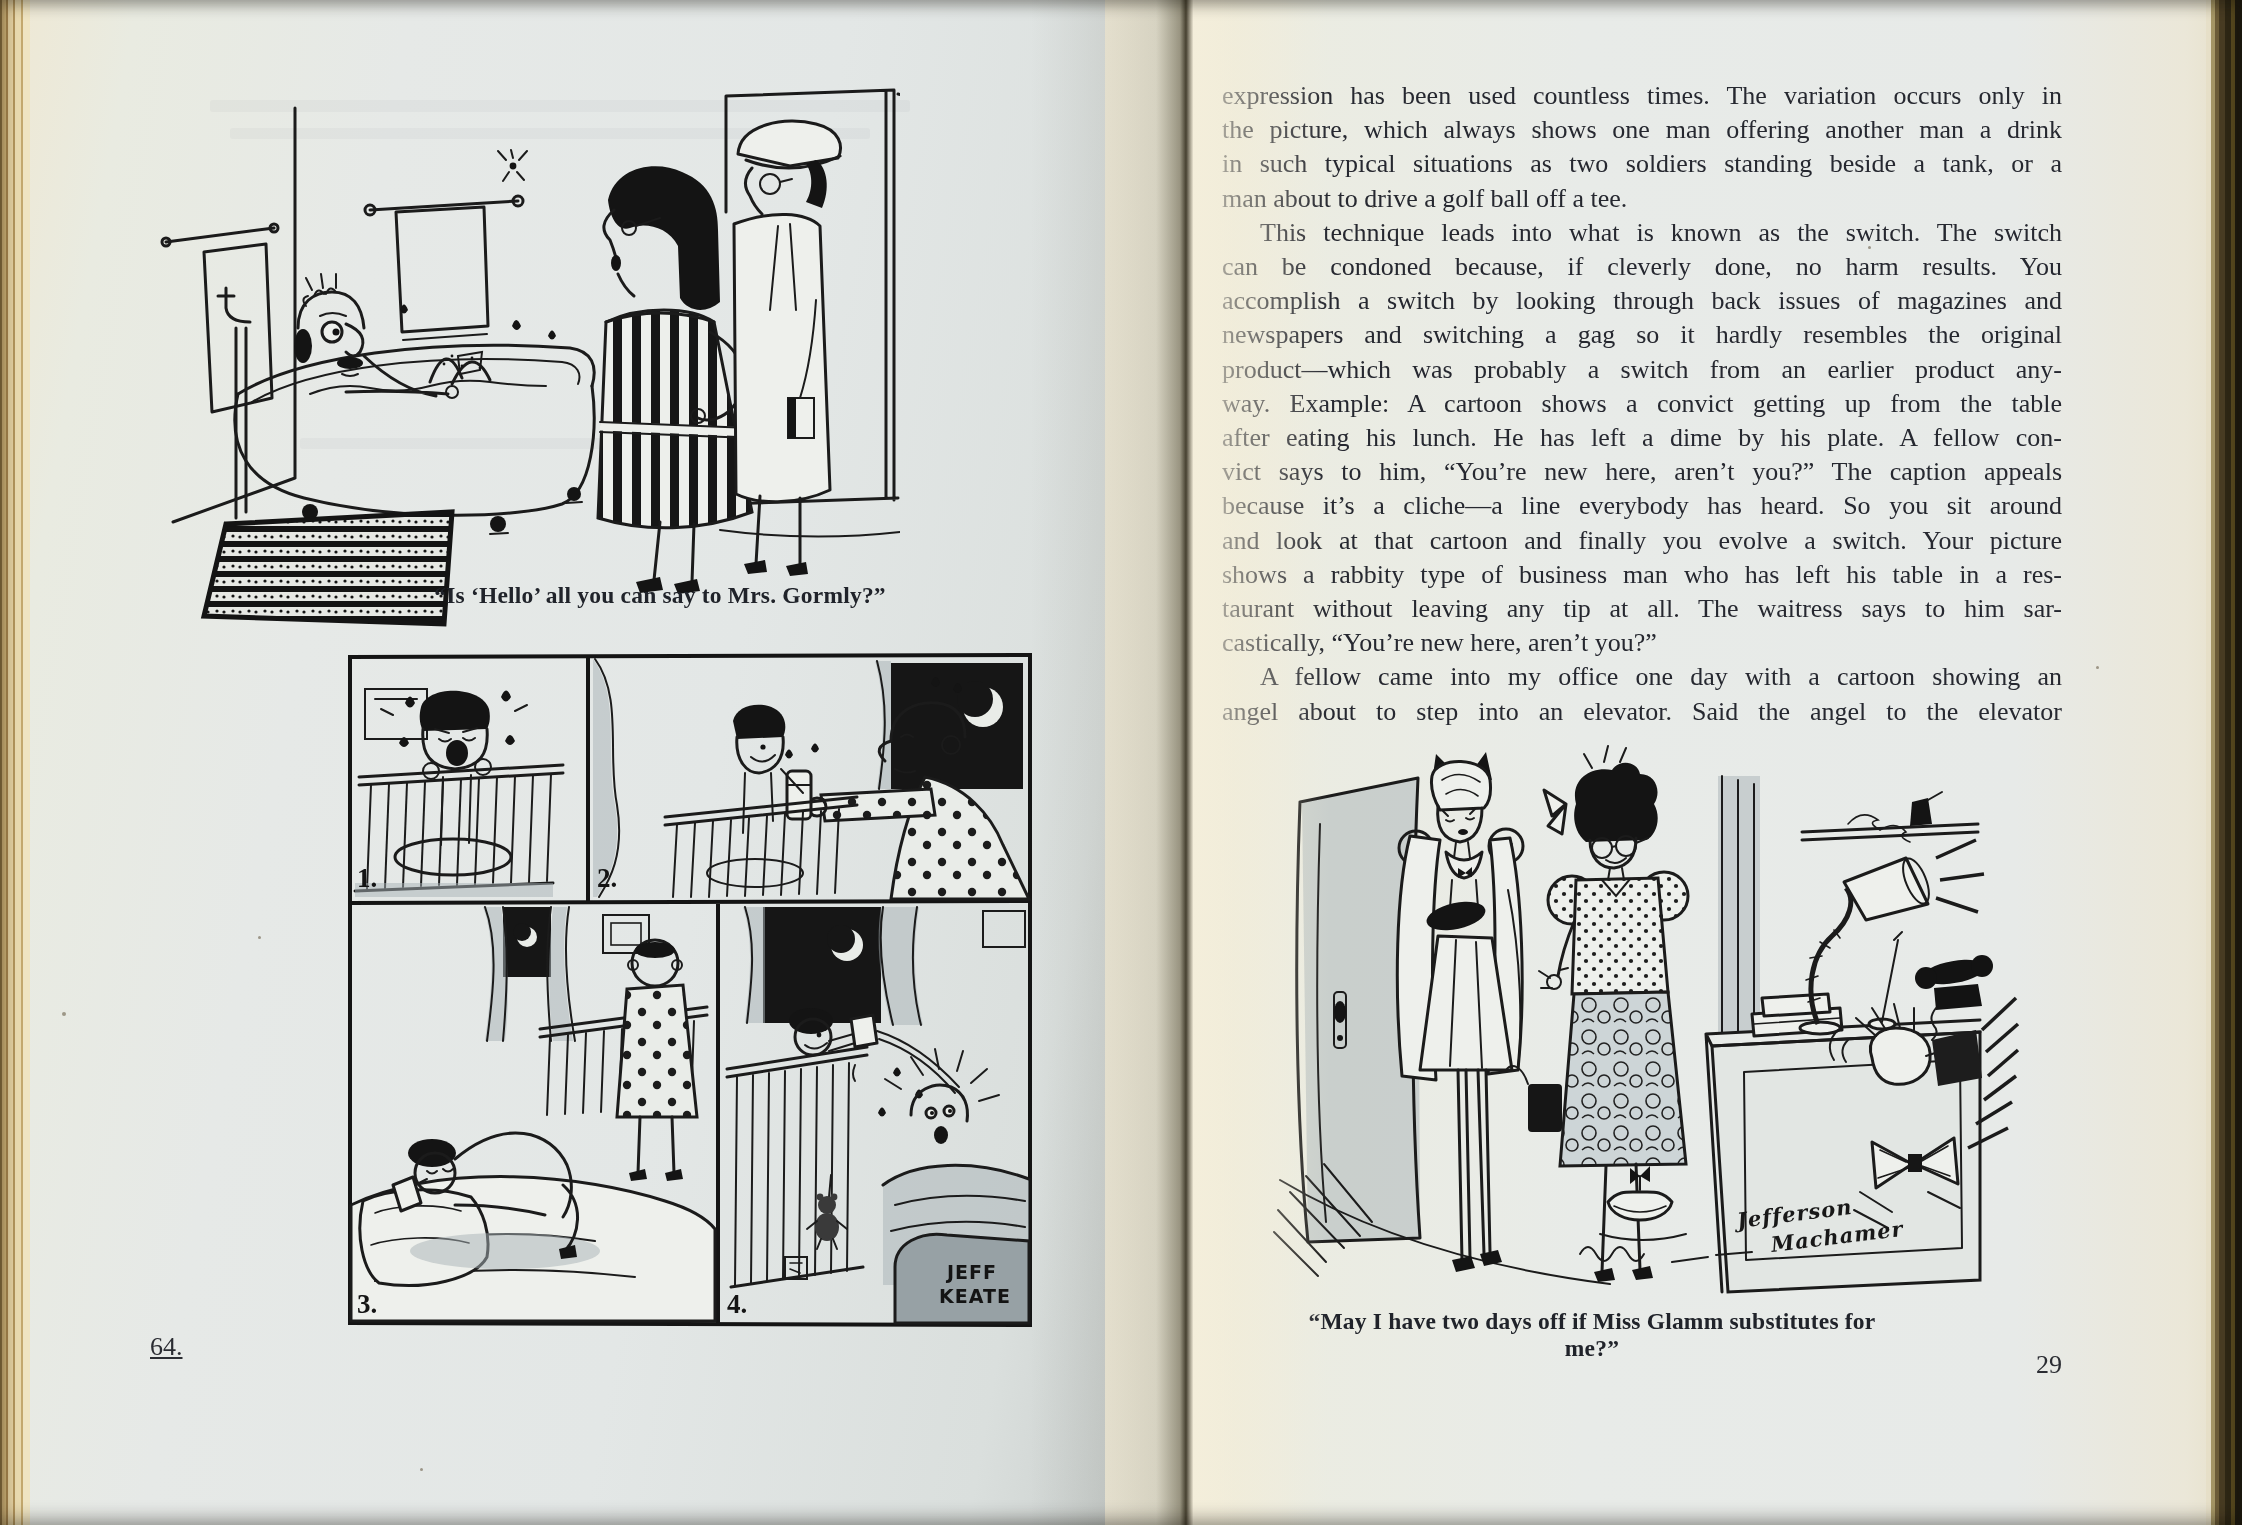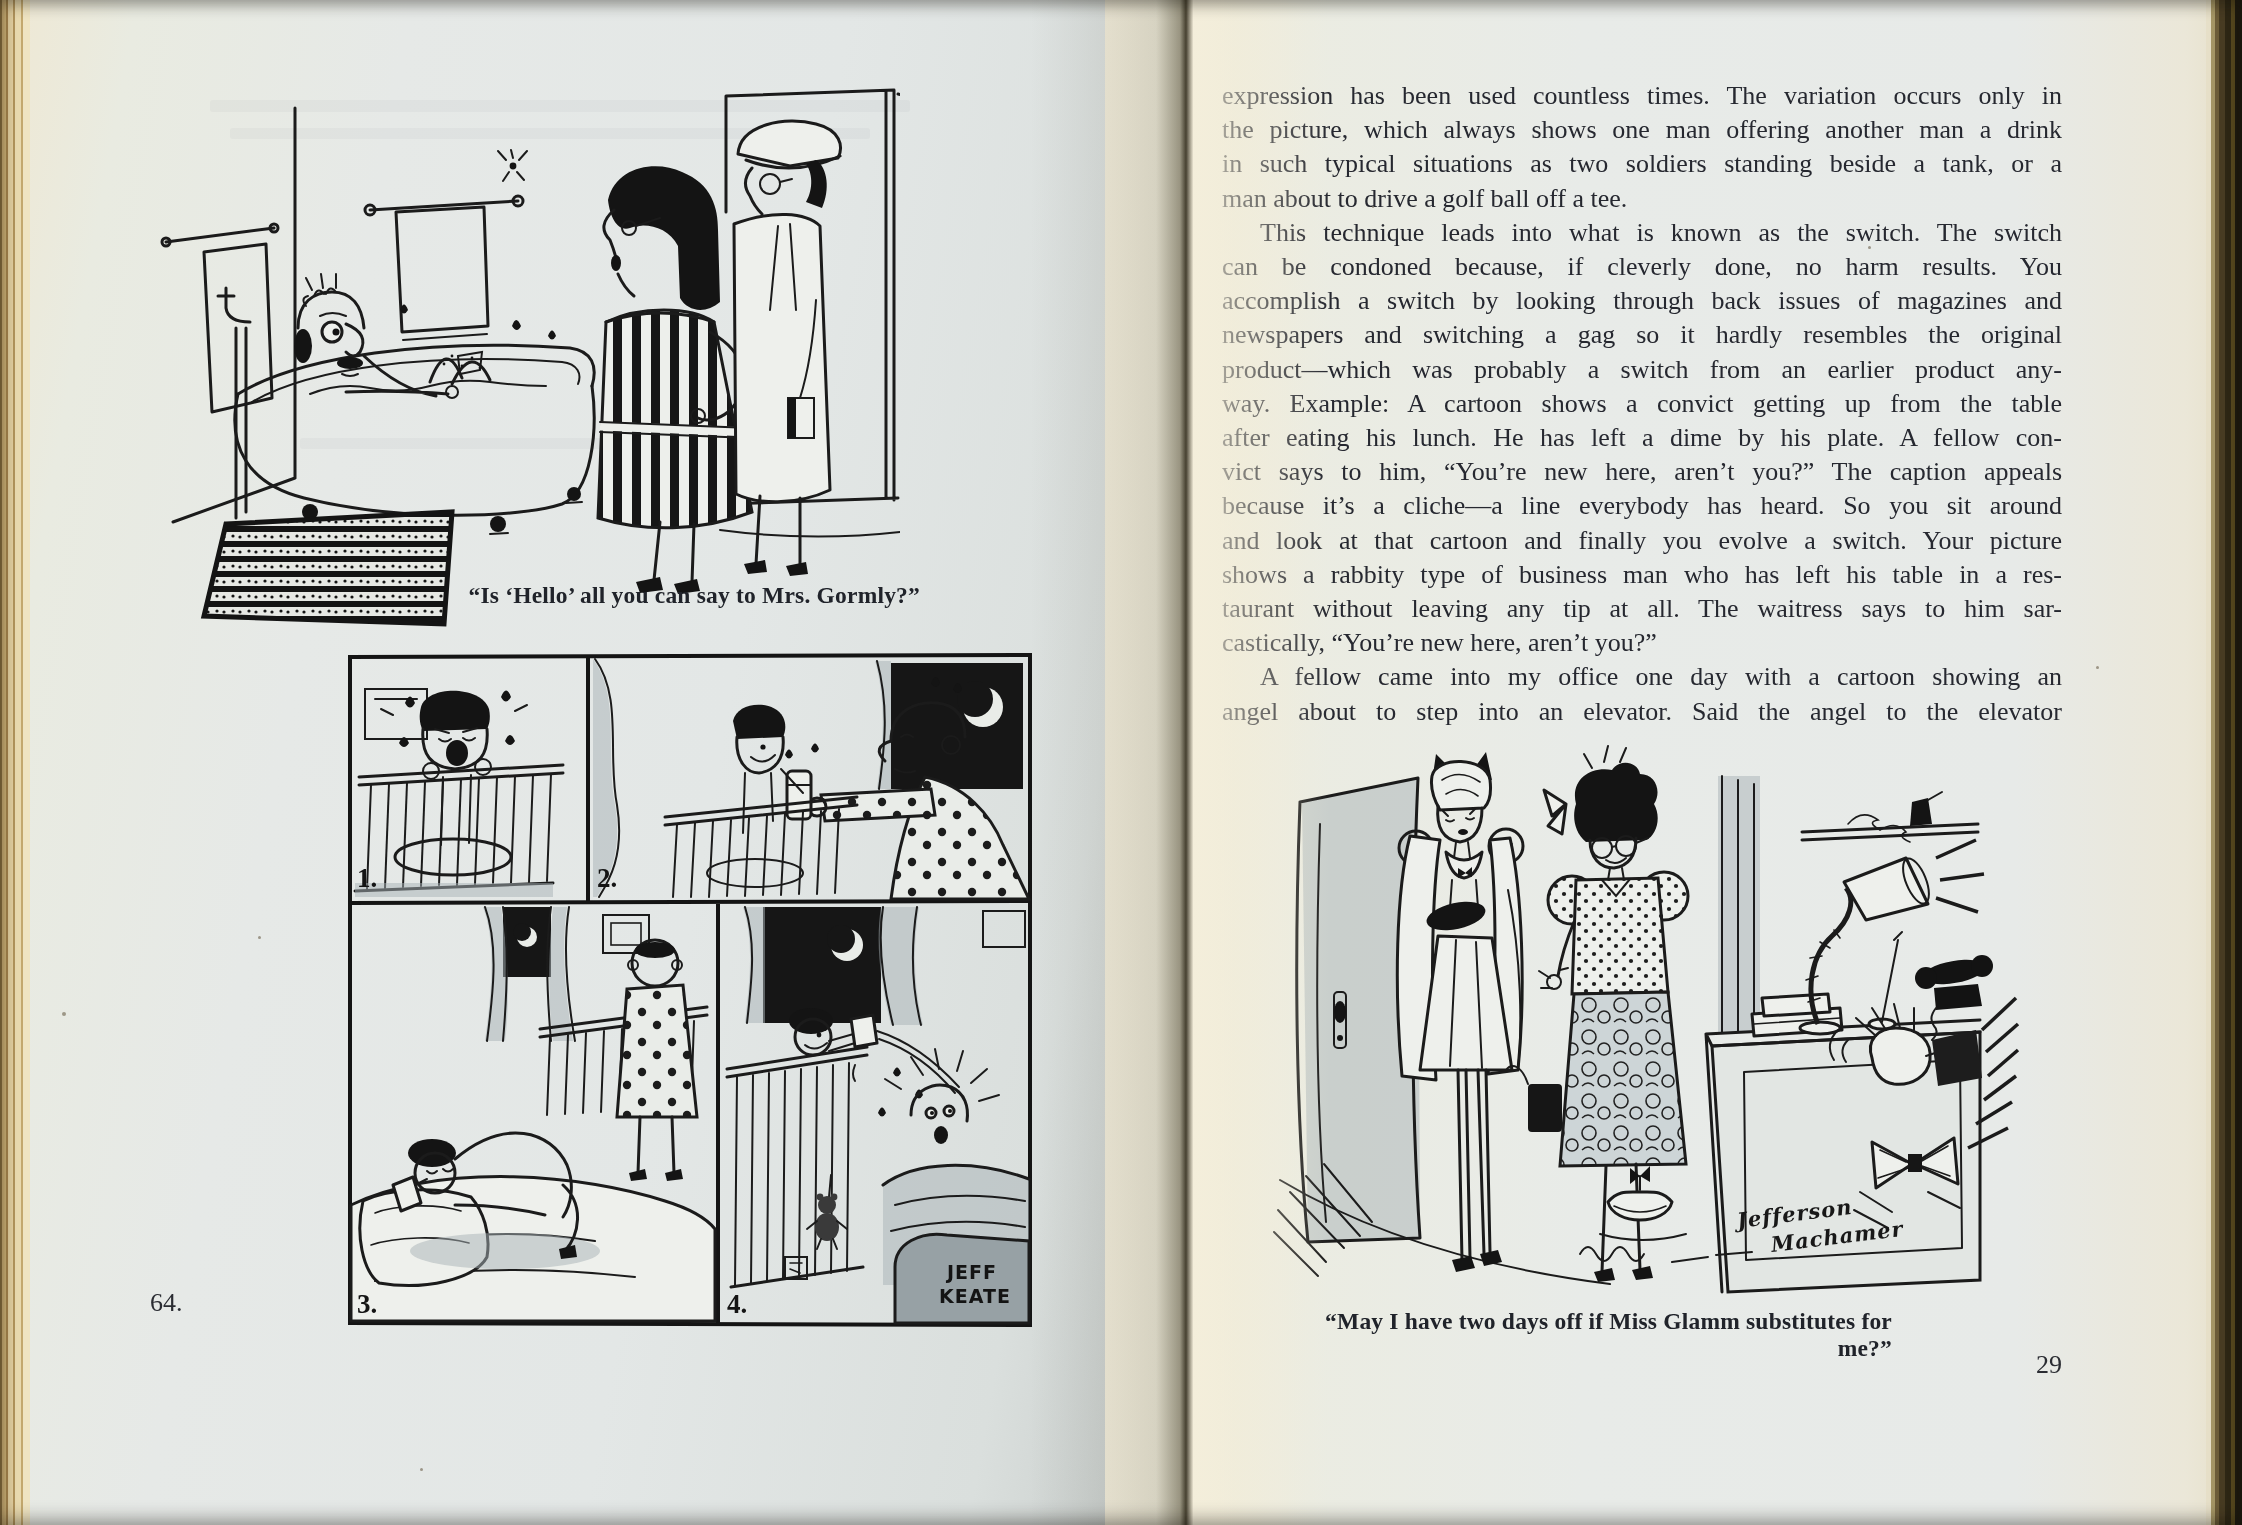--- a/index.html
+++ b/index.html
@@ -17,25 +17,25 @@
     background:linear-gradient(90deg,#e6dfc8 0 5px,#a49565 5px 9px,#6c5c38 9px 13px,#473b22 13px 19px,#2e2715 19px 25px,#57491f 25px 29px,#1e1a10 29px 36px);}
   .gutter{position:absolute;left:1030px;top:0;width:300px;height:1525px;pointer-events:none;
     background:linear-gradient(90deg,rgba(130,135,130,0) 0%,rgba(115,115,105,0.22) 42%,rgba(80,75,55,0.55) 50%,rgba(40,34,18,0.85) 52%,rgba(244,238,219,0.95) 54.5%,rgba(243,237,216,0.5) 68%,rgba(240,240,235,0) 100%);}
   .vignette{position:absolute;inset:0;pointer-events:none;
     box-shadow:inset 0 6px 14px rgba(20,18,10,.35), inset 0 -8px 16px rgba(20,18,10,.30);}
   .bodytext{position:absolute;left:1222px;top:79px;width:840px;color:#262830;
     font-size:26px;line-height:34.2px;}
   .bline{text-align:justify;text-align-last:justify;white-space:normal;}
   .bline.pe{text-align-last:left;}
   .bline.ind{padding-left:38px;}
-  .caption{position:absolute;text-align:right;font-weight:bold;font-size:23.5px;color:#20232a;letter-spacing:.2px;}
+  .caption{position:absolute;text-align:center;font-weight:bold;font-size:23.5px;color:#20232a;letter-spacing:.2px;}
   .cap1{left:400px;top:582px;width:520px;}
   .cap2{left:1292px;top:1308px;width:600px;}
   .pagenum{position:absolute;font-size:26px;color:#2a2c32;}
-  .pn-left{left:150px;top:1288px;}
+  .pn-left{left:150px;top:1332px;text-decoration:underline;}
   .pn-right{left:2036px;top:1350px;}
   .art{position:absolute;}
   .ln{stroke:#1b1b1b;stroke-width:3;fill:none;stroke-linecap:round;stroke-linejoin:round;}
   .ln2{stroke:#1b1b1b;stroke-width:2;fill:none;stroke-linecap:round;}
   .lnt{stroke:#1b1b1b;stroke-width:1.6;fill:none;stroke-linecap:round;}
   .fillk{fill:#141414;stroke:none;}
   .white{fill:#eef0ec;stroke:#1b1b1b;stroke-width:3;stroke-linejoin:round;}
   .wash{fill:#a8b2b6;opacity:.5;stroke:none;}
   .washd{fill:#97a1a5;stroke:#1b1b1b;stroke-width:3;}
   .plabel{font-family:"Liberation Serif",serif;font-weight:bold;font-size:27px;fill:#141414;}

